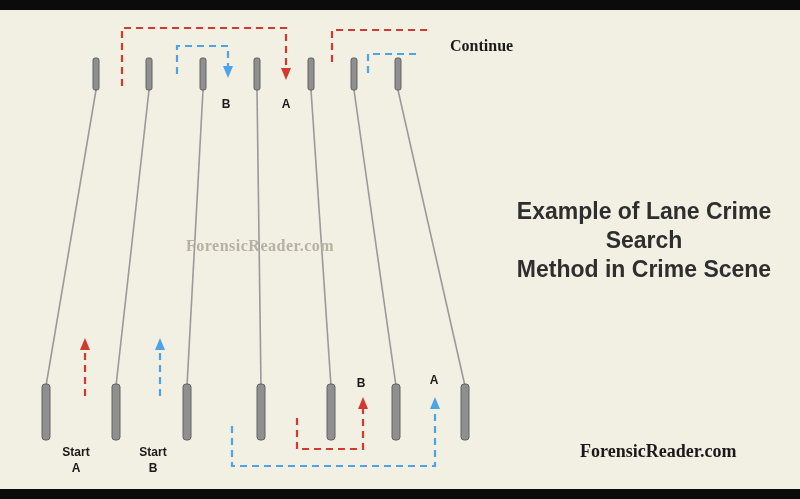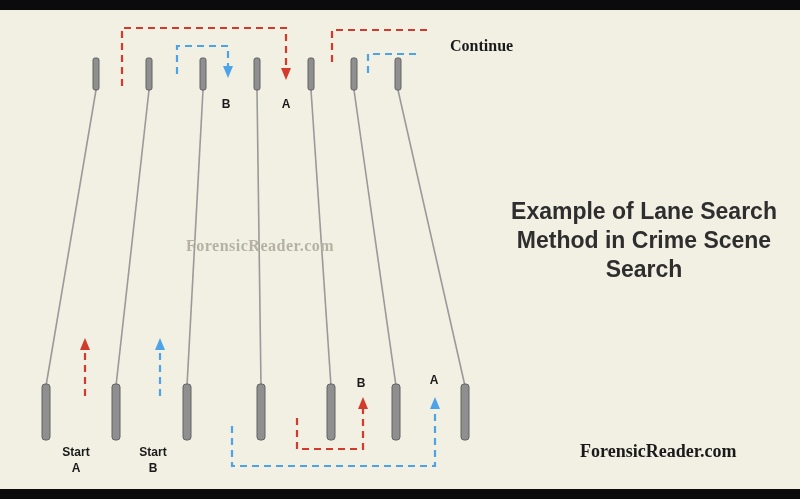--- a/index.html
+++ b/index.html
@@ -153,20 +153,20 @@
     </g>
     <g>
       <text class="lbl" text-anchor="middle" x="153" y="456">Start</text>
       <text class="lbl" text-anchor="middle" x="153" y="472">B</text>
     </g>
   </svg>
 
   <div class="watermark">ForensicReader.com</div>
 
   <div class="title-block">
-    <div>Example of Lane Search</div>
+    <div>Example of Lane Crime</div>
+    <div>Search</div>
     <div>Method in Crime Scene</div>
-    <div>Search</div>
   </div>
 
   <div class="footer-brand">ForensicReader.com</div>
 
 </div>
 
 </body></html>

